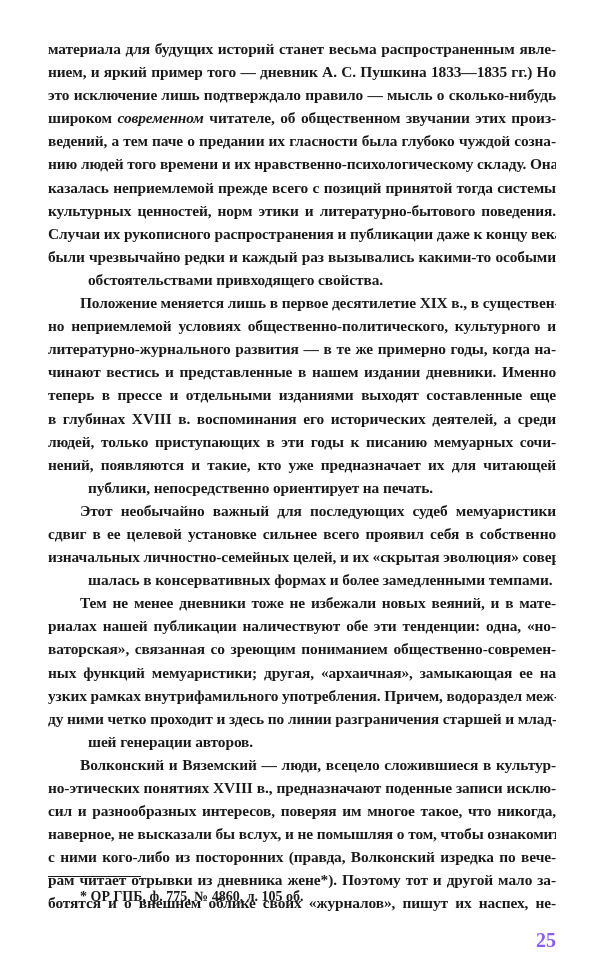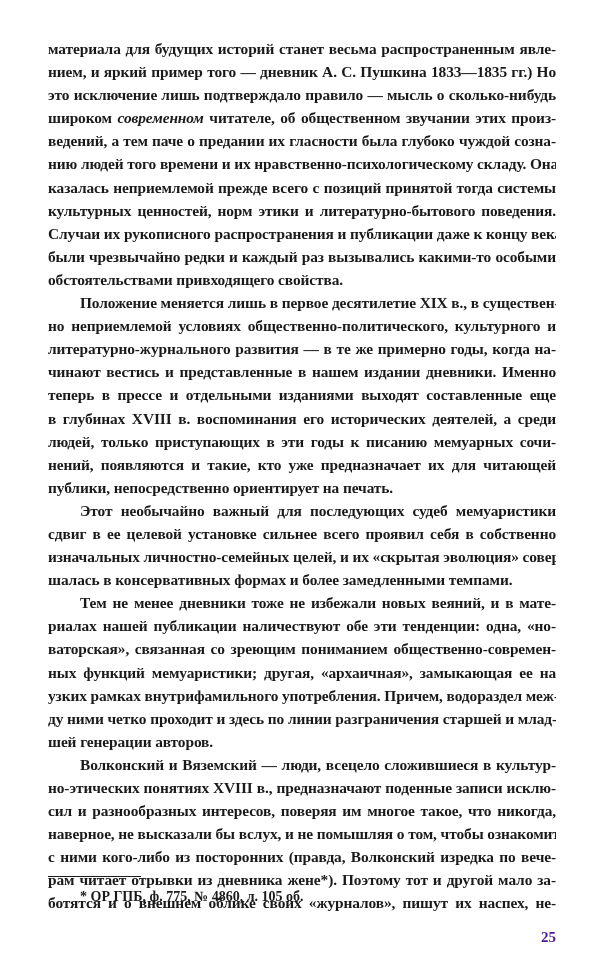--- a/index.html
+++ b/index.html
@@ -4,31 +4,31 @@
 <style>
   html, body { margin: 0; padding: 0; background: #ffffff; }
   body { width: 600px; height: 970px; position: relative; overflow: hidden; }
   .page {
     position: absolute; left: 48px; top: 37px; width: 508px;
     font-family: "Liberation Serif", serif; font-size: 15.4px;
     line-height: 23.1px; color: #1a1a1a; font-weight: bold;
     letter-spacing: -0.1px;
   }
   .line { display: block; white-space: nowrap; text-align: justify; text-align-last: justify; height: 23.1px; overflow: hidden; }
-  .line.last { text-align-last: left; }
+  .line.last { text-align-last: left; margin-left: 40px; }
   .indent { padding-left: 32px; }
   em { font-style: italic; }
   .rule { position: absolute; left: 48px; top: 876px; width: 93px; height: 1px; background: #1a1a1a; }
   .footnote {
     position: absolute; left: 80px; top: 889px; font-family: "Liberation Serif", serif;
     font-size: 14px; color: #1a1a1a; font-weight: bold;
   }
   .page-number {
     position: absolute; right: 44px; top: 929px; font-family: "Liberation Serif", serif;
-    font-size: 15px; font-weight: bold; color: #4c1d95;
+    font-size: 20px; font-weight: bold; color: #8b5cf6;
   }
 </style>
 </head>
 <body>
 
 <div class="page" id="page-body">
     <div>
       <span class="line">материала для будущих историй станет весьма распространенным явле-</span>
       <span class="line">нием, и яркий пример того — дневник А. С. Пушкина 1833—1835 гг.) Но</span>
       <span class="line">это исключение лишь подтверждало правило — мысль о сколько-нибудь</span>

